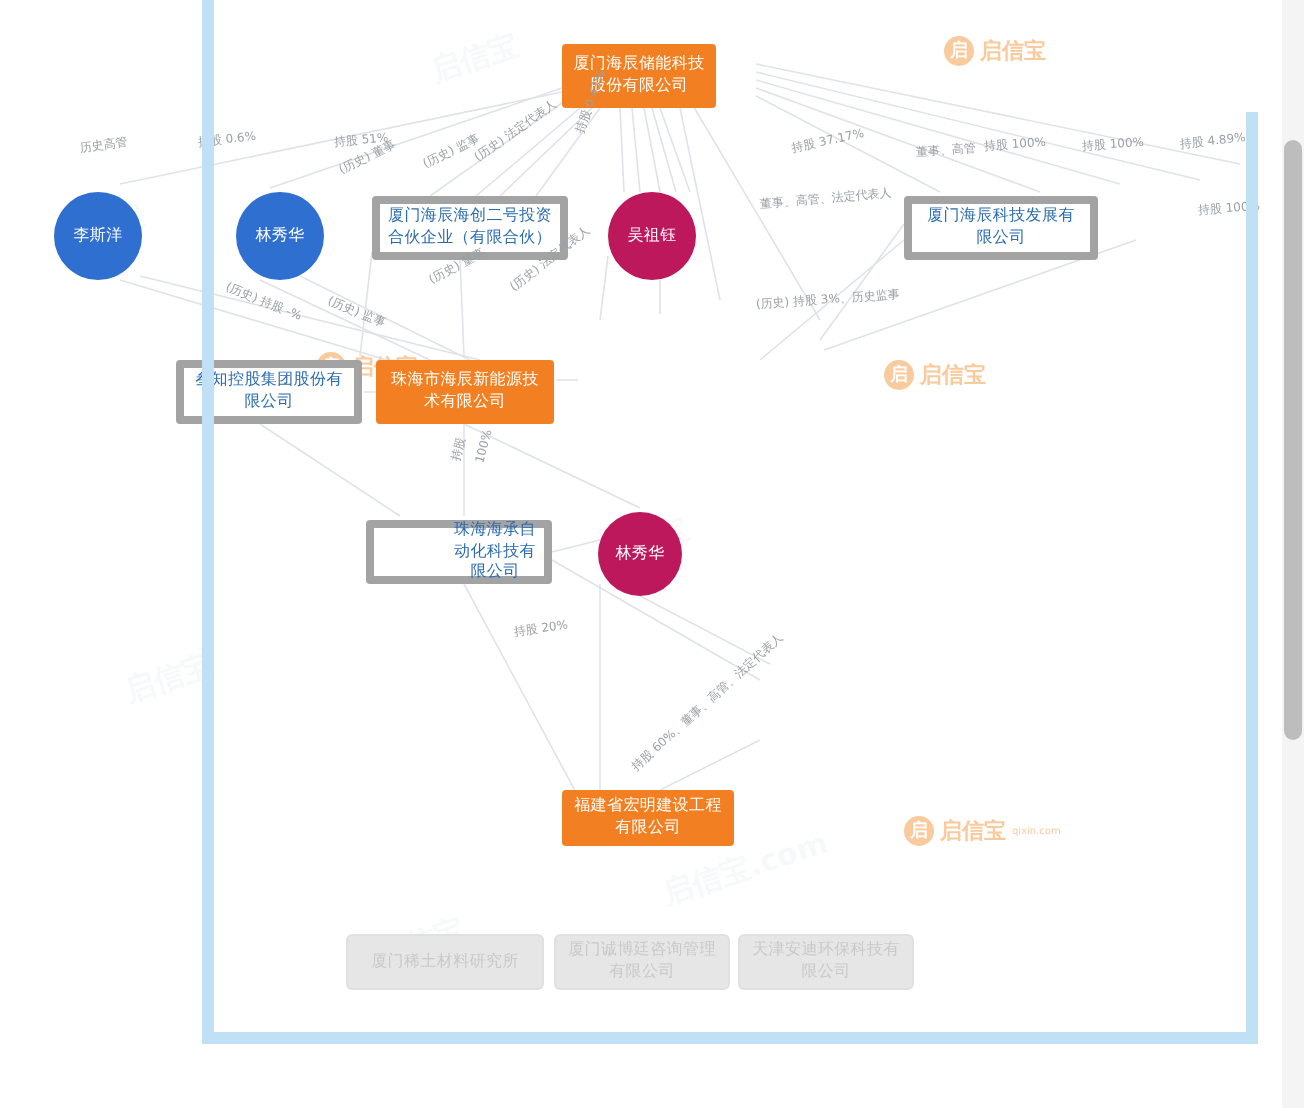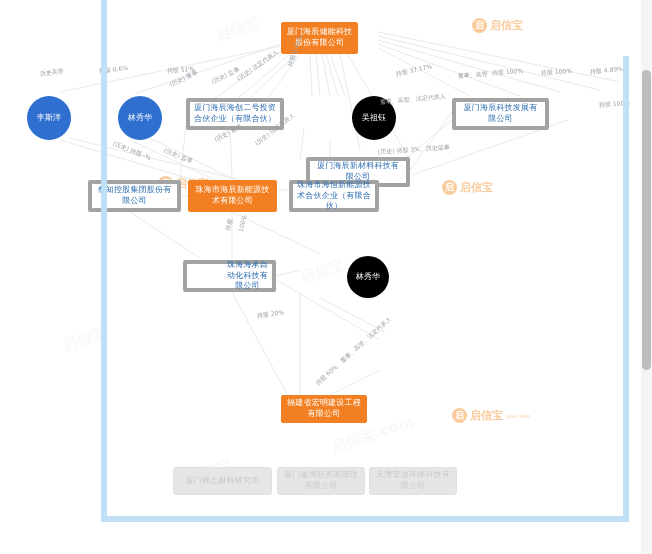--- a/index.html
+++ b/index.html
@@ -62,21 +62,21 @@
     border:1px solid #e0e0e0;
     color:#c9c9c9;
     border-radius:3px;
   }
   .node-circle{
     border-radius:50%;
     color:#ffffff;
     font-size:8px;
     background:#2f6fd0;
   }
-  .node-circle.orange{background:#000000;margin-left:48px;}
+  .node-circle.orange{background:#be185d;}
   .edge-label{
     position:absolute;
     font-size:6px;
     color:#9aa0a6;
     white-space:nowrap;
     transform-origin:left center;
     pointer-events:none;
   }
   
   .wm{
@@ -196,35 +196,29 @@
 
   <div class="node node-circle orange" style="left:304px;top:96px;width:44px;height:44px;">
     <span>吴祖钰</span>
   </div>
 
   <div class="node node-box" style="left:452px;top:98px;width:97px;height:32px;">
     <span>厦门海辰科技发展有限公司</span>
   </div>
 
 
-  <div class="node node-box" style="left:306px;top:157px;width:104px;height:30px;">
-    <span>厦门海辰新材料科技有限公司</span>
-  </div>
 
   <div class="node node-box" style="left:88px;top:180px;width:93px;height:32px;">
     <span>叁知控股集团股份有限公司</span>
   </div>
 
   <div class="node node-box orange" style="left:188px;top:180px;width:89px;height:32px;">
     <span>珠海市海辰新能源技术有限公司</span>
   </div>
 
-  <div class="node node-box" style="left:289px;top:180px;width:90px;height:32px;">
-    <span>珠海市海恒新能源技术合伙企业（有限合伙）</span>
-  </div>
 
   <div class="node node-box" style="left:183px;top:260px;width:93px;height:32px;padding-left:40px;">
     <span>珠海海承自动化科技有限公司</span>
   </div>
 
   <div class="node node-circle orange" style="left:299px;top:256px;width:42px;height:42px;">
     <span>林秀华</span>
   </div>
 
 

